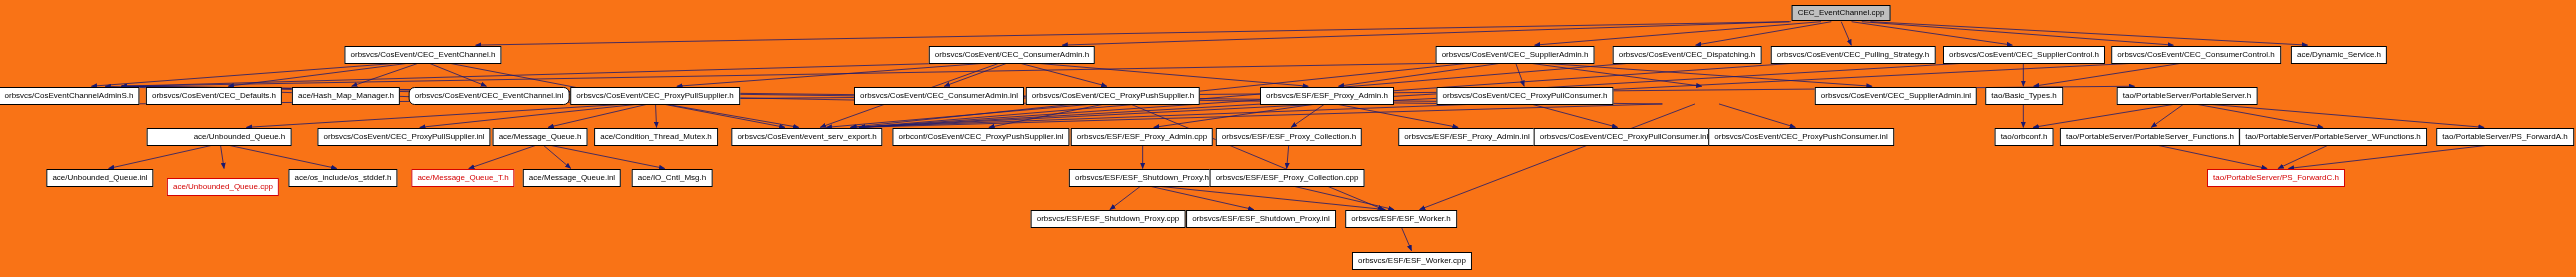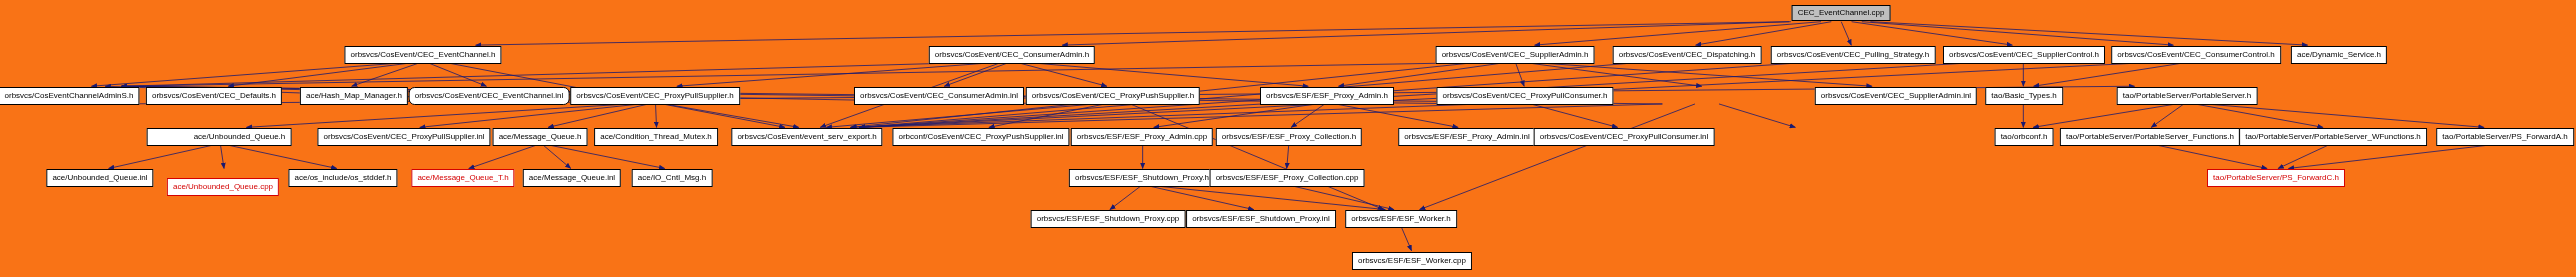--- a/index.html
+++ b/index.html
@@ -125,40 +125,41 @@
       <div class="node" style="left: 423px; top: 46px;">orbsvcs/CosEvent/CEC_EventChannel.h</div>
       <div class="node" style="left: 1012px; top: 46px;">orbsvcs/CosEvent/CEC_ConsumerAdmin.h</div>
       <div class="node" style="left: 1515px; top: 46px;">orbsvcs/CosEvent/CEC_SupplierAdmin.h</div>
       <div class="node" style="left: 1687px; top: 46px;">orbsvcs/CosEvent/CEC_Dispatching.h</div>
       <div class="node" style="left: 1853px; top: 46px;">orbsvcs/CosEvent/CEC_Pulling_Strategy.h</div>
       <div class="node" style="left: 2024px; top: 46px;">orbsvcs/CosEvent/CEC_SupplierControl.h</div>
       <div class="node" style="left: 2196px; top: 46px;">orbsvcs/CosEvent/CEC_ConsumerControl.h</div>
       <div class="node" style="left: 2339px; top: 46px;">ace/Dynamic_Service.h</div>
       <div class="node" style="left: 69px; top: 87px;">orbsvcs/CosEventChannelAdminS.h</div>
       <div class="node" style="left: 214px; top: 87px;">orbsvcs/CosEvent/CEC_Defaults.h</div>
-      <div class="node" style="left: 354px; top: 87px;">ace/Hash_Map_Manager.h</div>
+      <div class="node" style="left: 346px; top: 87px;">ace/Hash_Map_Manager.h</div>
       <div class="node" style="left: 489px; top: 87px; border-radius: 6px;">orbsvcs/CosEvent/CEC_EventChannel.inl</div>
       <div class="node" style="left: 655px; top: 87px;">orbsvcs/CosEvent/CEC_ProxyPullSupplier.h</div>
       <div class="node" style="left: 939px; top: 87px;">orbsvcs/CosEvent/CEC_ConsumerAdmin.inl</div>
       <div class="node" style="left: 1113px; top: 87px;">orbsvcs/CosEvent/CEC_ProxyPushSupplier.h</div>
       <div class="node" style="left: 1327px; top: 87px;">orbsvcs/ESF/ESF_Proxy_Admin.h</div>
       <div class="node" style="left: 1525px; top: 87px;">orbsvcs/CosEvent/CEC_ProxyPullConsumer.h</div>
       <div class="node" style="left: 1896px; top: 87px;">orbsvcs/CosEvent/CEC_SupplierAdmin.inl</div>
       <div class="node" style="left: 2024px; top: 87px;">tao/Basic_Types.h</div>
       <div class="node" style="left: 2187px; top: 87px;">tao/PortableServer/PortableServer.h</div>
       <div class="node" style="left: 219px; top: 128px; padding-left: 46px;">ace/Unbounded_Queue.h</div>
       <div class="node" style="left: 404px; top: 128px;">orbsvcs/CosEvent/CEC_ProxyPullSupplier.inl</div>
       <div class="node" style="left: 540px; top: 128px;">ace/Message_Queue.h</div>
       <div class="node" style="left: 656px; top: 128px;">ace/Condition_Thread_Mutex.h</div>
       <div class="node" style="left: 807px; top: 128px;">orbsvcs/CosEvent/event_serv_export.h</div>
       <div class="node" style="left: 981px; top: 128px;">orbconf/CosEvent/CEC_ProxyPushSupplier.inl</div>
       <div class="node" style="left: 1142px; top: 128px;">orbsvcs/ESF/ESF_Proxy_Admin.cpp</div>
       <div class="node" style="left: 1289px; top: 128px;">orbsvcs/ESF/ESF_Proxy_Collection.h</div>
       <div class="node" style="left: 1467px; top: 128px;">orbsvcs/ESF/ESF_Proxy_Admin.inl</div>
       <div class="node" style="left: 1624px; top: 128px;">orbsvcs/CosEvent/CEC_ProxyPullConsumer.inl</div>
+      <div class="node" style="left: 1801px; top: 128px;">orbsvcs/CosEvent/CEC_ProxyPushConsumer.inl</div>
       <div class="node" style="left: 2024px; top: 128px;">tao/orbconf.h</div>
       <div class="node" style="left: 2150px; top: 128px;">tao/PortableServer/PortableServer_Functions.h</div>
       <div class="node" style="left: 2333px; top: 128px;">tao/PortableServer/PortableServer_WFunctions.h</div>
       <div class="node" style="left: 2505px; top: 128px;">tao/PortableServer/PS_ForwardA.h</div>
       <div class="node" style="left: 100px; top: 169px;">ace/Unbounded_Queue.inl</div>
       <div class="node red" style="left: 223px; top: 169px; margin-top: 9px;">ace/Unbounded_Queue.cpp</div>
       <div class="node" style="left: 343px; top: 169px;">ace/os_include/os_stddef.h</div>
       <div class="node red" style="left: 463px; top: 169px;">ace/Message_Queue_T.h</div>
       <div class="node" style="left: 572px; top: 169px;">ace/Message_Queue.inl</div>
       <div class="node" style="left: 672px; top: 169px;">ace/IO_Cntl_Msg.h</div>

